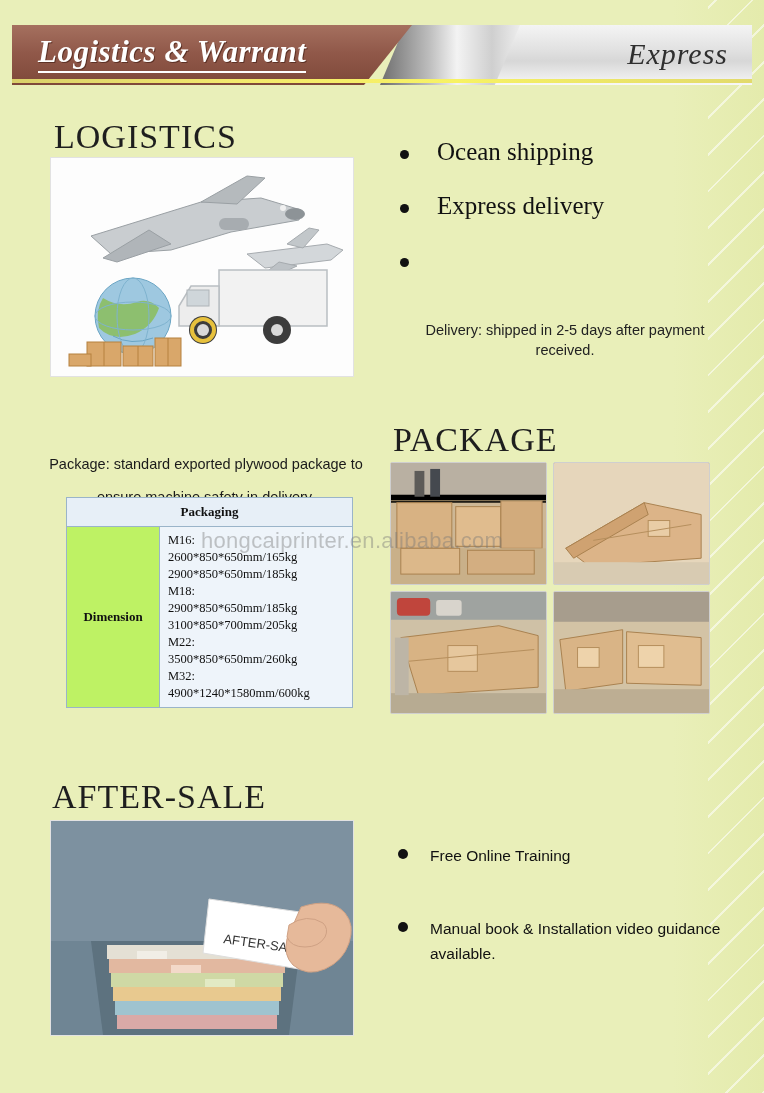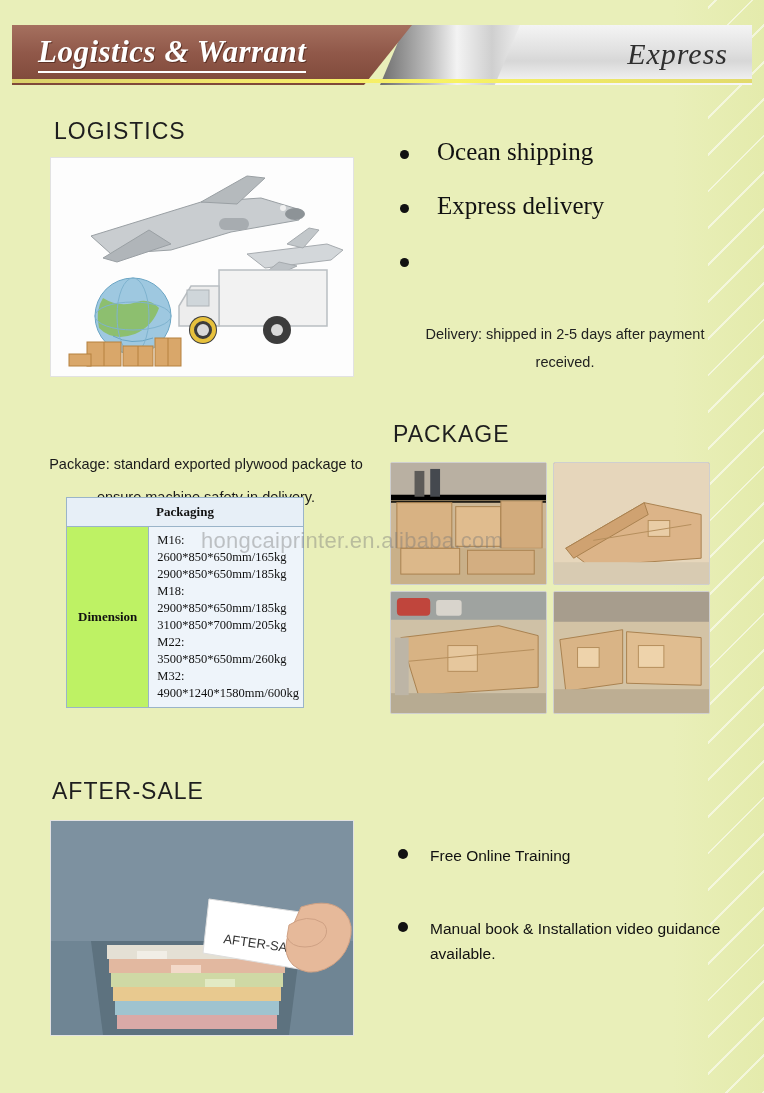--- a/index.html
+++ b/index.html
@@ -99,22 +99,22 @@
   .brand-underline {
     position: absolute;
     right: 24px; top: 54px;
     width: 110px; height: 1px;
     background: #7a7a7a;
   }
 
   
   .sec-title {
     position: absolute;
-    font-family: Liberation Sans, sans-serif;
-    font-size: 23px;
+    font-family: Liberation Serif, serif;
+    font-size: 34px;
     color: #1e1e1e;
     letter-spacing: 1px;
   }
   #title-logistics { left: 54px; top: 118px; }
   #title-package  { left: 393px; top: 421px; }
   #title-after    { left: 52px; top: 778px; }
 
   
   .img-box {
     position: absolute;
@@ -176,21 +176,21 @@
     font-family: "Liberation Serif", serif;
     font-size: 25px;
     color: #111;
   }
   .delivery-note {
     position: absolute;
     left: 400px; top: 320px;
     width: 330px;
     text-align: center;
     font-size: 14.5px;
-    line-height: 28px;
+    line-height: 20px;
     color: #222;
     font-family: "Liberation Sans", sans-serif;
   }
 
   #after-bullets { left: 398px; top: 795px; width: 345px; }
   #after-bullets .bullet-row {
     display: flex;
     align-items: flex-start;
     margin-bottom: 31px;
     margin-top: 48px;
@@ -216,21 +216,21 @@
     width: 340px;
     text-align: center;
     font-size: 14.5px;
     line-height: 33px;
     color: #1a1a1a;
     margin-top: 21px;
   }
   .pkg-table {
     position: absolute;
     left: 66px; top: 497px;
-    width: 238px;
+    width: 287px;
     border-collapse: collapse;
     background: #e9f1f8;
     font-family: "Liberation Serif", serif;
   }
   .pkg-table td, .pkg-table th {
     border: 1px solid #9ab4c9;
     padding: 0;
     vertical-align: middle;
   }
   .pkg-head {

